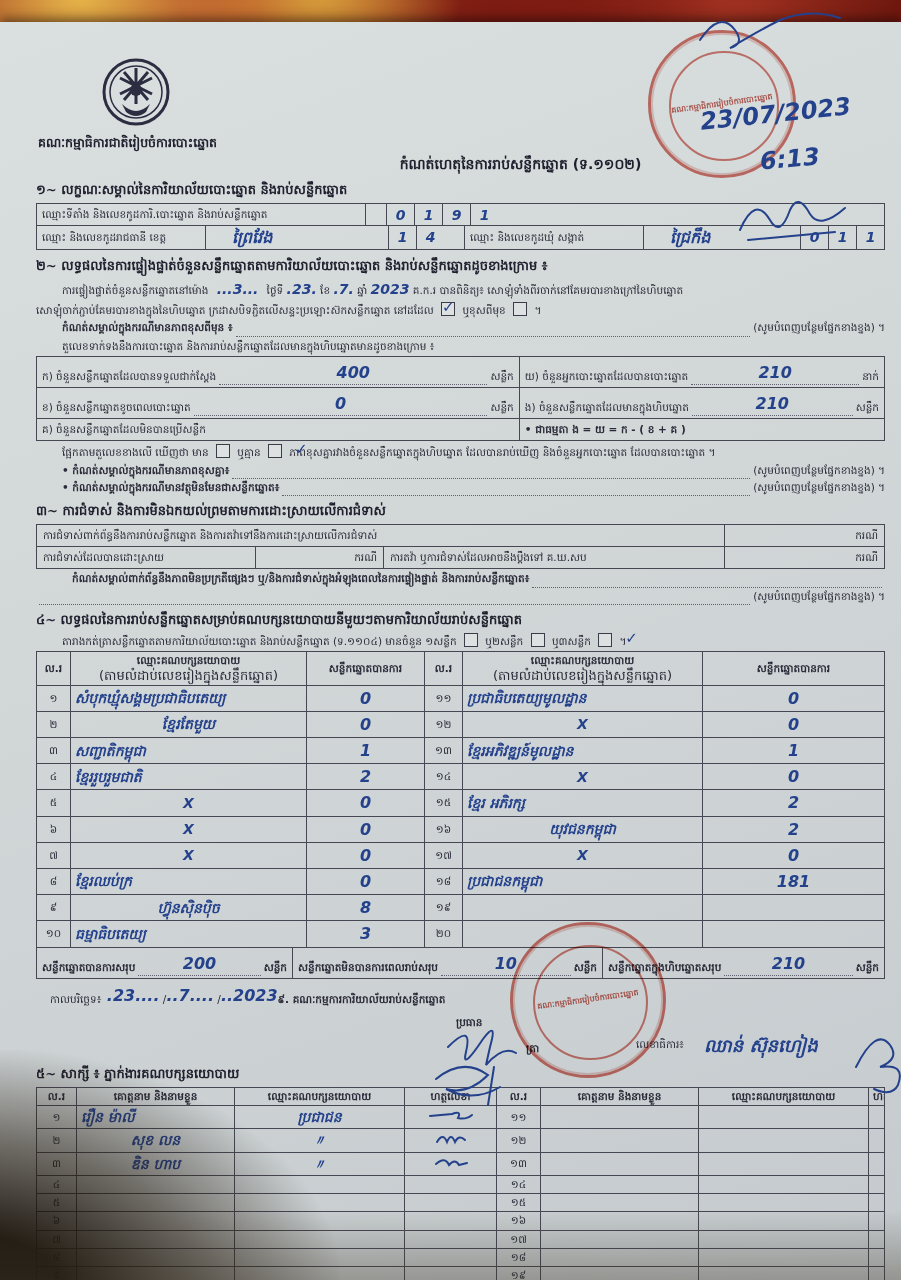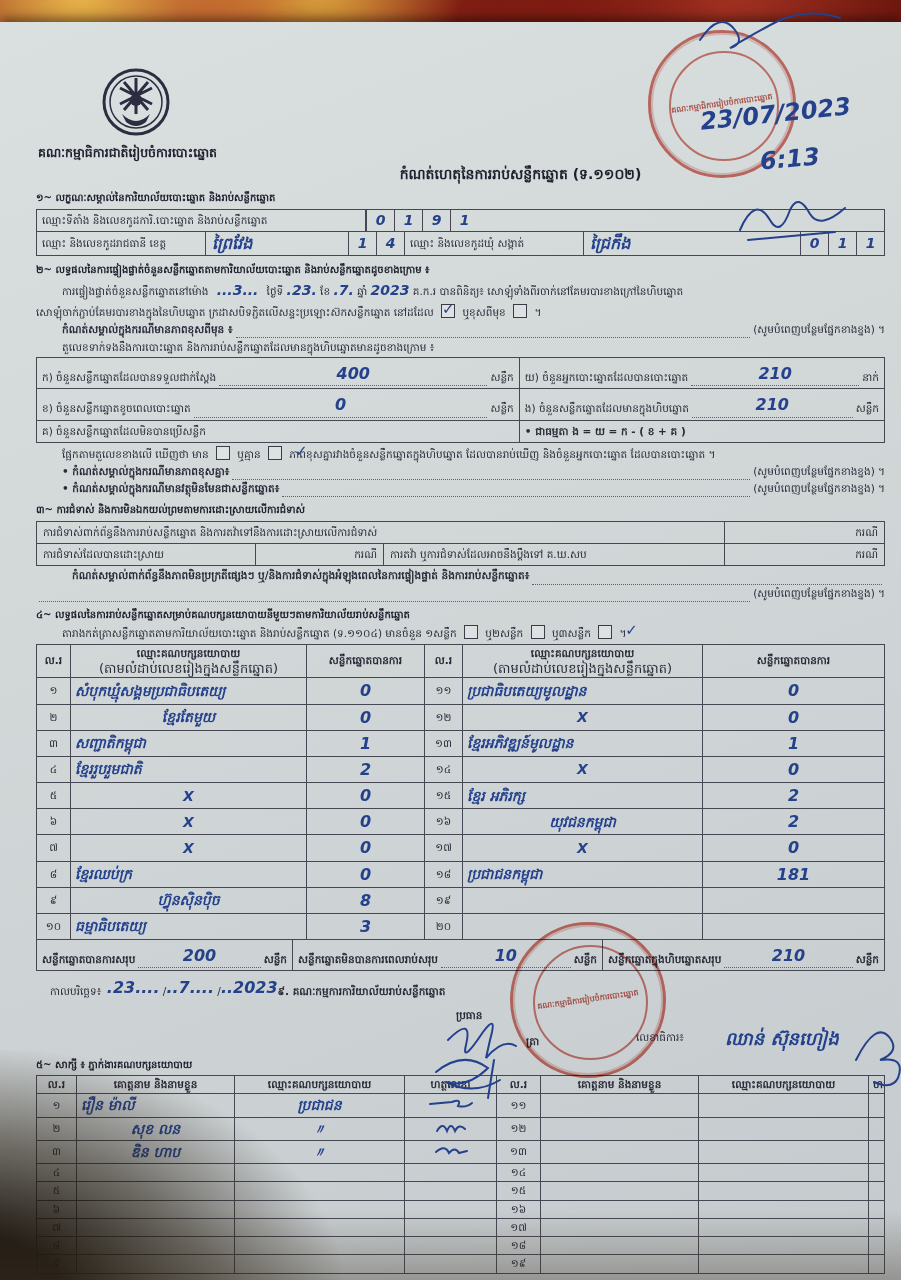--- a/index.html
+++ b/index.html
@@ -6,31 +6,31 @@
   body{width:901px;height:1280px;overflow:hidden;font-family:"DejaVu Sans","Liberation Sans",sans-serif;}
   .photo{position:relative;width:901px;height:1280px;
     background:
       radial-gradient(circle at 80px -10px,#e8b84a 0%,rgba(232,184,74,0) 12%),
       radial-gradient(circle at 320px -14px,#d8a43c 0%,rgba(216,164,60,0) 10%),
       radial-gradient(circle at 560px -6px,#7d1b12 0%,rgba(125,27,18,0) 14%),
       linear-gradient(90deg,#8e2318,#b03a22 30%,#7c1d12 55%,#a53423 80%,#6e170e);}
   .paper{position:absolute;left:0;top:22px;width:901px;height:1258px;
     background:linear-gradient(160deg,#dadfe0 0%,#d2d7d8 40%,#cbd1d3 75%,#c4cacd 100%);
     box-shadow:0 -4px 10px rgba(0,0,0,.45);
-    padding:16px 16px 0 36px;box-sizing:border-box;color:#2a2a38;font-size:10.5px;line-height:1.45;}
+    padding:6px 16px 0 36px;box-sizing:border-box;color:#2a2a38;font-size:10.5px;line-height:1.45;}
   .shadow-bl{position:absolute;left:0;bottom:0;width:340px;height:230px;pointer-events:none;
     background:radial-gradient(ellipse at -8% 108%,rgba(25,18,10,.95) 18%,rgba(40,30,18,.55) 45%,rgba(40,30,18,0) 72%);}
   .shadow-bot{position:absolute;left:0;bottom:0;width:100%;height:70px;pointer-events:none;
     background:linear-gradient(rgba(60,50,35,0),rgba(60,50,35,.35));}
   .hdr-row{display:flex;align-items:flex-start;}
   .emblem{width:72px;height:76px;margin:26px 0 0 64px;}
   .org{font-weight:bold;font-size:12.5px;margin:4px 0 0 2px;color:#21212f;}
   .title{font-weight:bold;font-size:14px;text-align:center;margin:2px 0 4px 120px;color:#1f1f2e;}
-  .sec{font-weight:bold;font-size:10px;margin:7px 0 3px 0;color:#20202e;}
-  .t1row{display:flex;border:1.6px solid #474754;align-items:stretch;}
+  .sec{font-weight:bold;font-size:13px;margin:7px 0 3px 0;color:#20202e;}
+  .t1row{display:flex;border:1.6px solid #474754;align-items:stretch;gap:20px;}
   .t1row + .t1row{margin-top:-1.6px;}
   .t1row .lab{padding:3px 5px;border-right:1.4px solid #474754;display:flex;align-items:center;}
   .t1row .hwcell{flex:1;display:flex;align-items:center;padding:0 6px;position:relative;}
   .codes{display:flex;border-left:1.4px solid #474754;}
   .codes .bx{width:27px;display:flex;align-items:center;justify-content:center;border-left:1.4px solid #474754;}
   .codes .bx:first-child{border-left:none;}
   .hw{color:#24418c;font-style:italic;font-weight:600;font-size:14px;}
   .hw.big{font-size:16px;}
   .dots{flex:1;border-bottom:1.3px dotted #60606e;margin:0 3px;text-align:center;min-width:26px;position:relative;top:1px;}
   .para{margin:3px 0 2px 0;}
@@ -353,21 +353,21 @@
 
     <div class="secwrap" style="height:92px;">
       <b class="abs" style="left:420px;top:8px;">ប្រធាន</b>
       <svg class="abs" style="left:392px;top:10px;" width="130" height="90">
         <path class="sig" d="M20 30 Q45 5 38 35 Q33 55 55 22 Q70 2 62 30 L58 48 Q75 28 88 36"></path>
         <path class="sig" d="M8 62 Q35 40 60 58 Q40 78 18 72 Q45 86 72 70"></path>
         <path class="sig" d="M66 50 L60 88"></path>
       </svg>
       <b class="abs" style="left:490px;top:34px;">ត្រា</b>
       <span class="abs" style="left:600px;top:30px;">លេខាធិការ៖</span>
-      <span class="abs hw big" style="left:689px;top:26px;font-size:18px;">ឈាន់ ស៊ុនហៀង</span>
+      <span class="abs hw big" style="left:668px;top:26px;font-size:18px;">ឈាន់ ស៊ុនហៀង</span>
       <svg class="abs" style="left:810px;top:10px;" width="70" height="80">
         <path class="sig" d="M10 50 Q30 10 44 28 Q54 42 34 50 Q60 46 52 68 Q46 80 28 72"></path>
       </svg>
     </div>
 
     <div class="sec" style="margin-top:-34px;">៥~ សាក្សី ៖ ភ្នាក់ងារគណបក្សនយោបាយ</div>
     <table class="grid">
       <colgroup>
           <col style="width:40px">
           <col style="width:158px">

